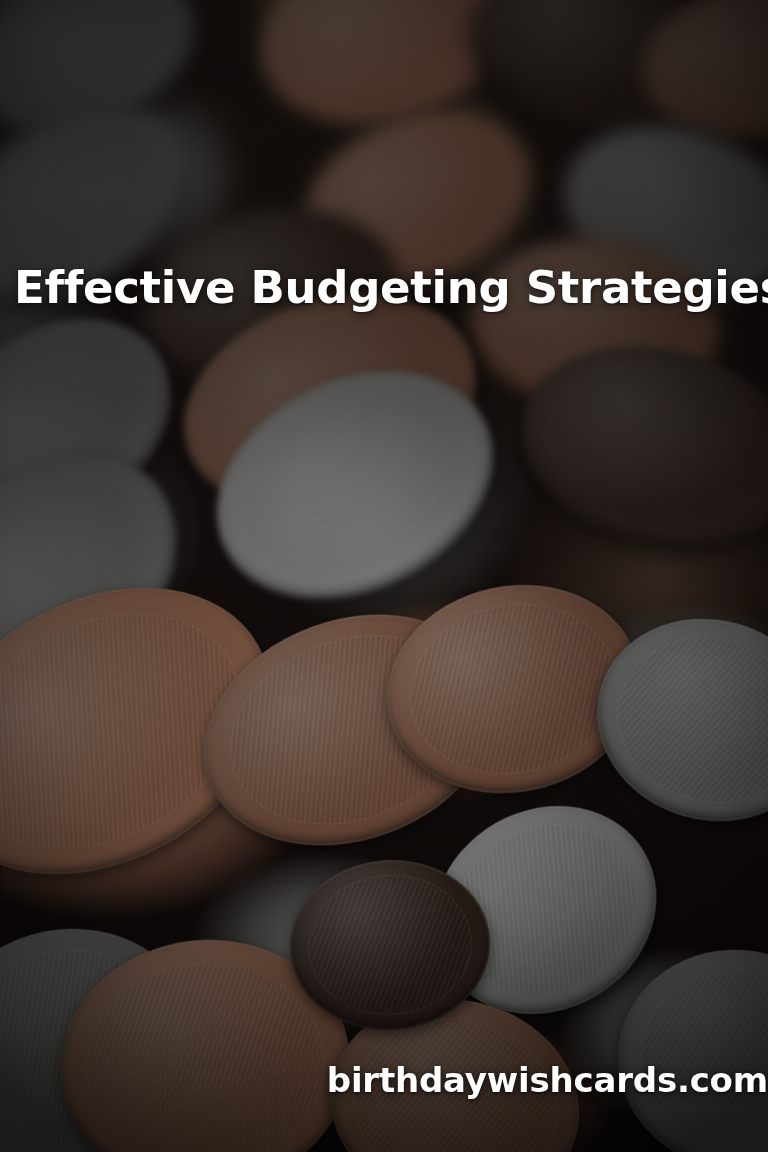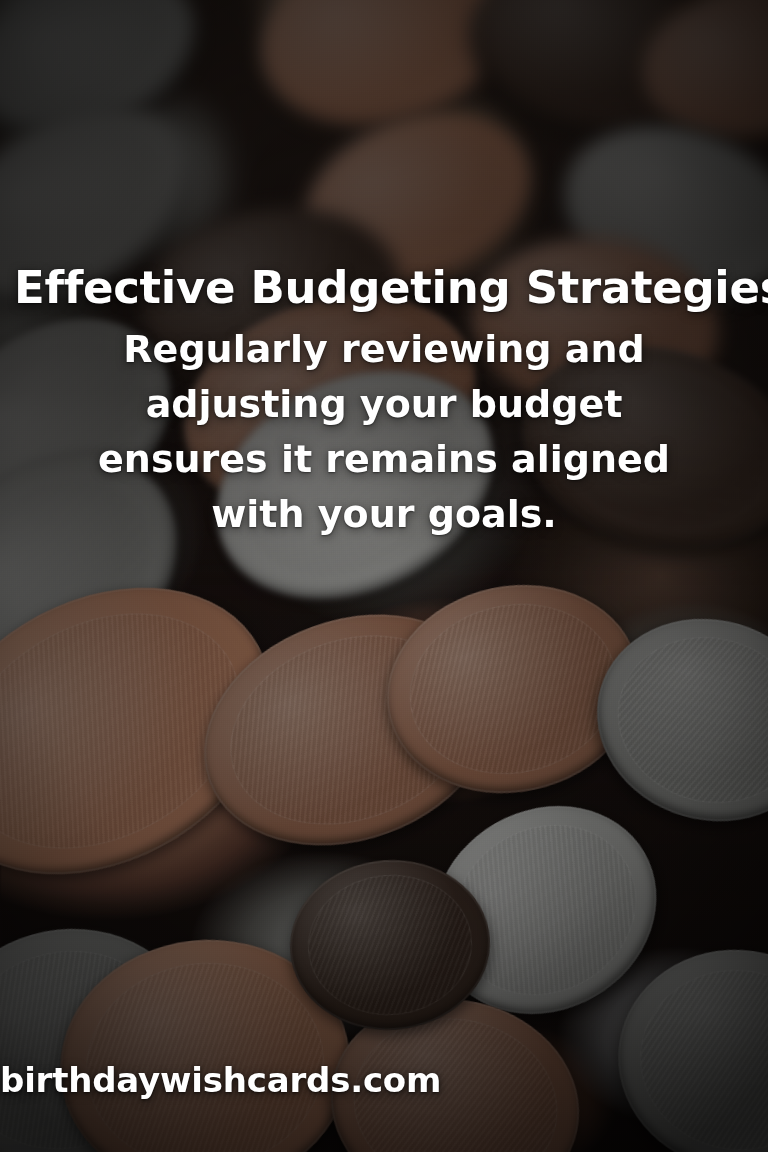--- a/index.html
+++ b/index.html
@@ -154,21 +154,21 @@
     line-height:55px;
     color:#ffffff;
     text-shadow:0 2px 10px rgba(0,0,0,.5), 0 1px 2px rgba(0,0,0,.45);
     max-width:600px;
     margin-left:auto; margin-right:auto;
   }
 
   .site-block{
     position:absolute;
     left:0; right:0; bottom:52px;
-    text-align:left;
+    text-align:right;
   }
   .site{
     font-family:"DejaVu Sans", sans-serif;
     font-weight:700;
     font-size:34px;
     line-height:40px;
     letter-spacing:-.2px;
     color:#ffffff;
     text-shadow:0 2px 10px rgba(0,0,0,.6), 0 1px 3px rgba(0,0,0,.55);
   }
@@ -212,21 +212,20 @@
     <div class="grain"></div>
     <div class="scrim"></div>
     <div class="vignette"></div>
   </div>
 
   <div class="overlay">
 
     <div class="headline-block">
       <div class="headline">Effective Budgeting Strategies</div>
 
-      <div class="subhead">Regularly reviewing and adjusting your budget ensures it remains aligned with your goals.</div>
     </div>
 
     <div class="site-block">
       <div class="site">birthdaywishcards.com</div>
     </div>
 
   </div>
 </div>
 
 </body></html>

